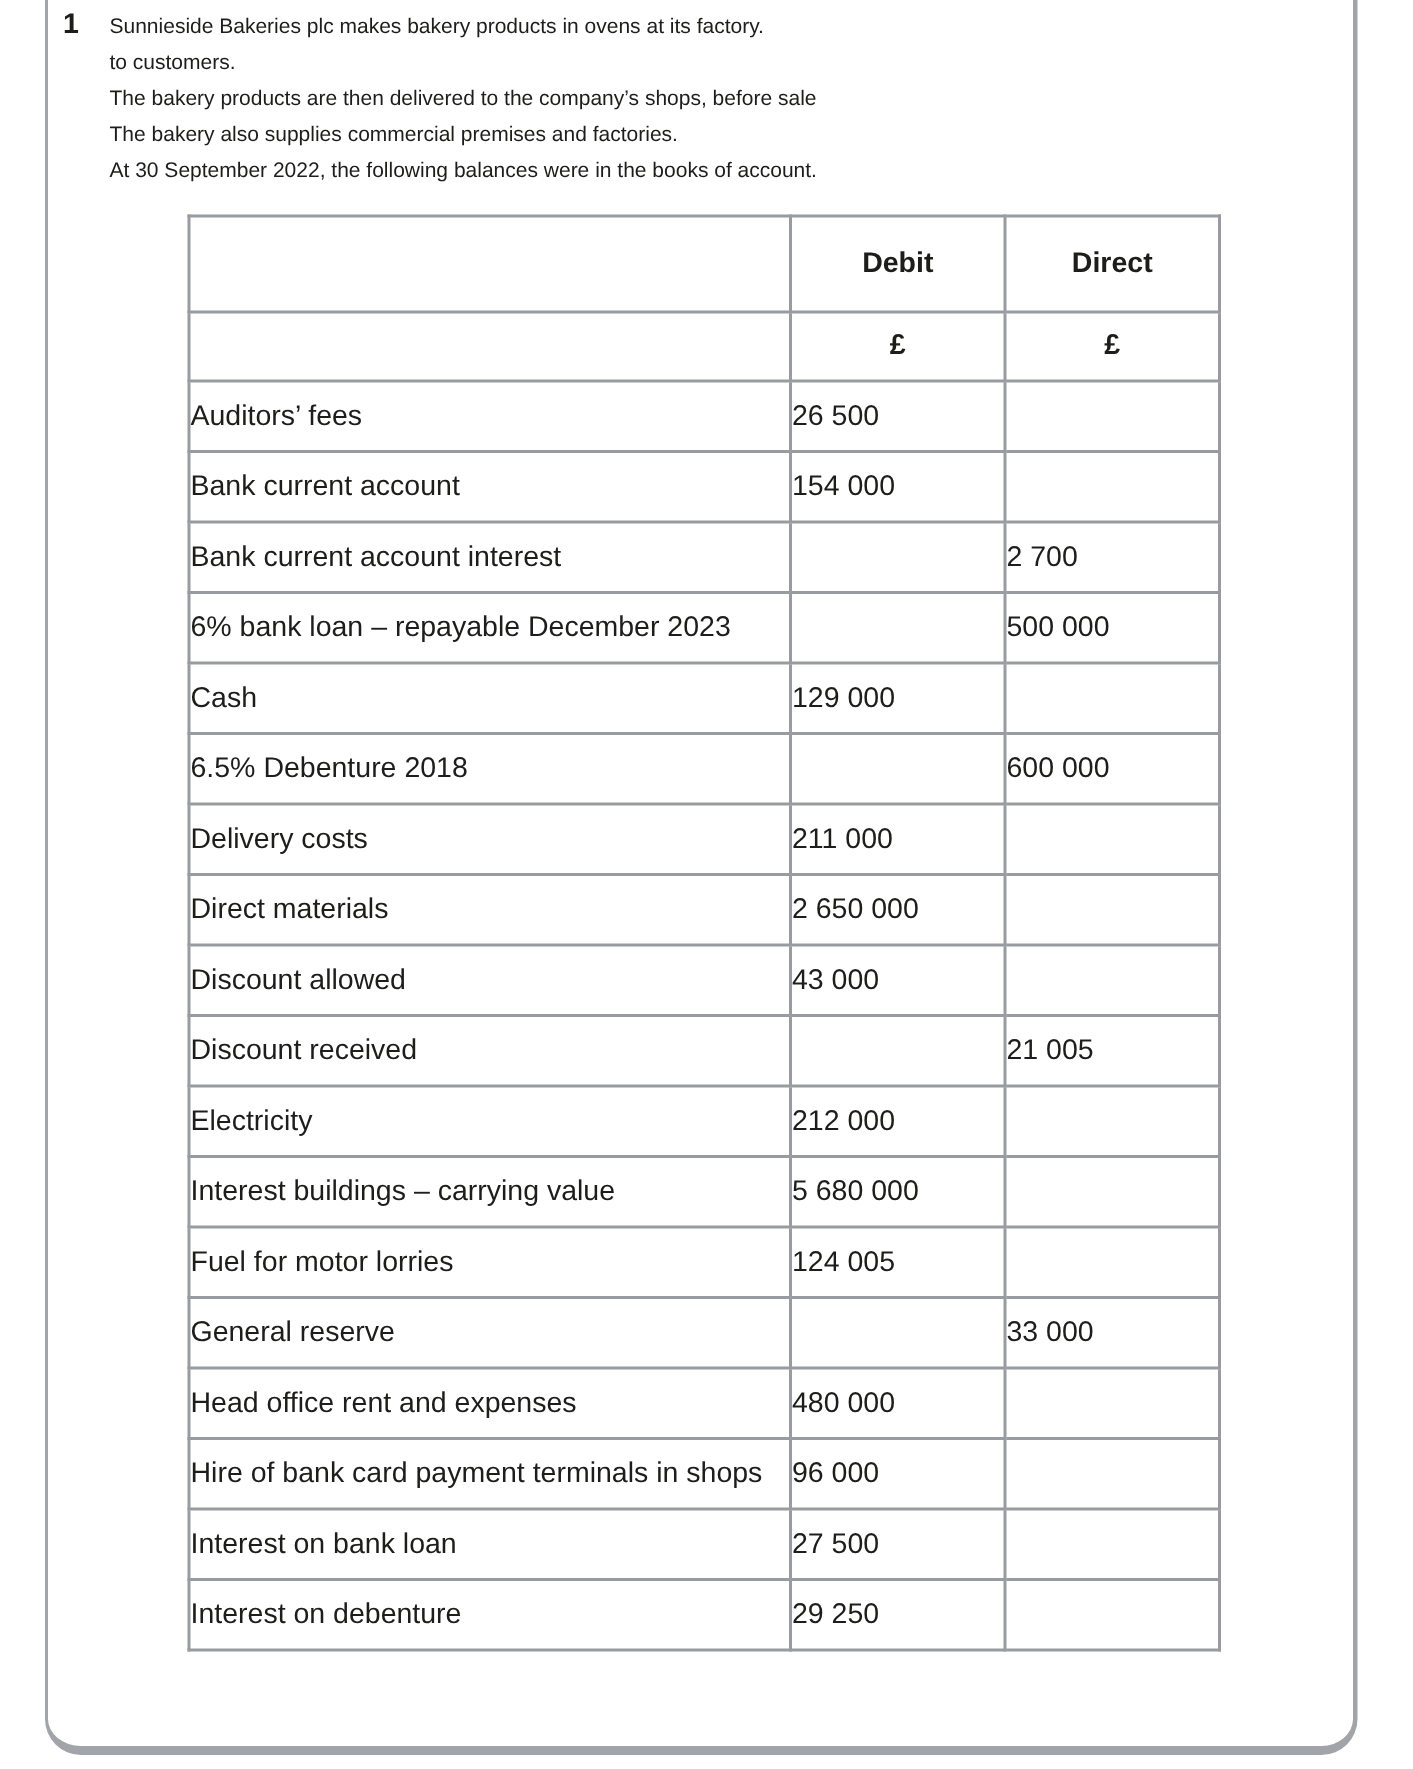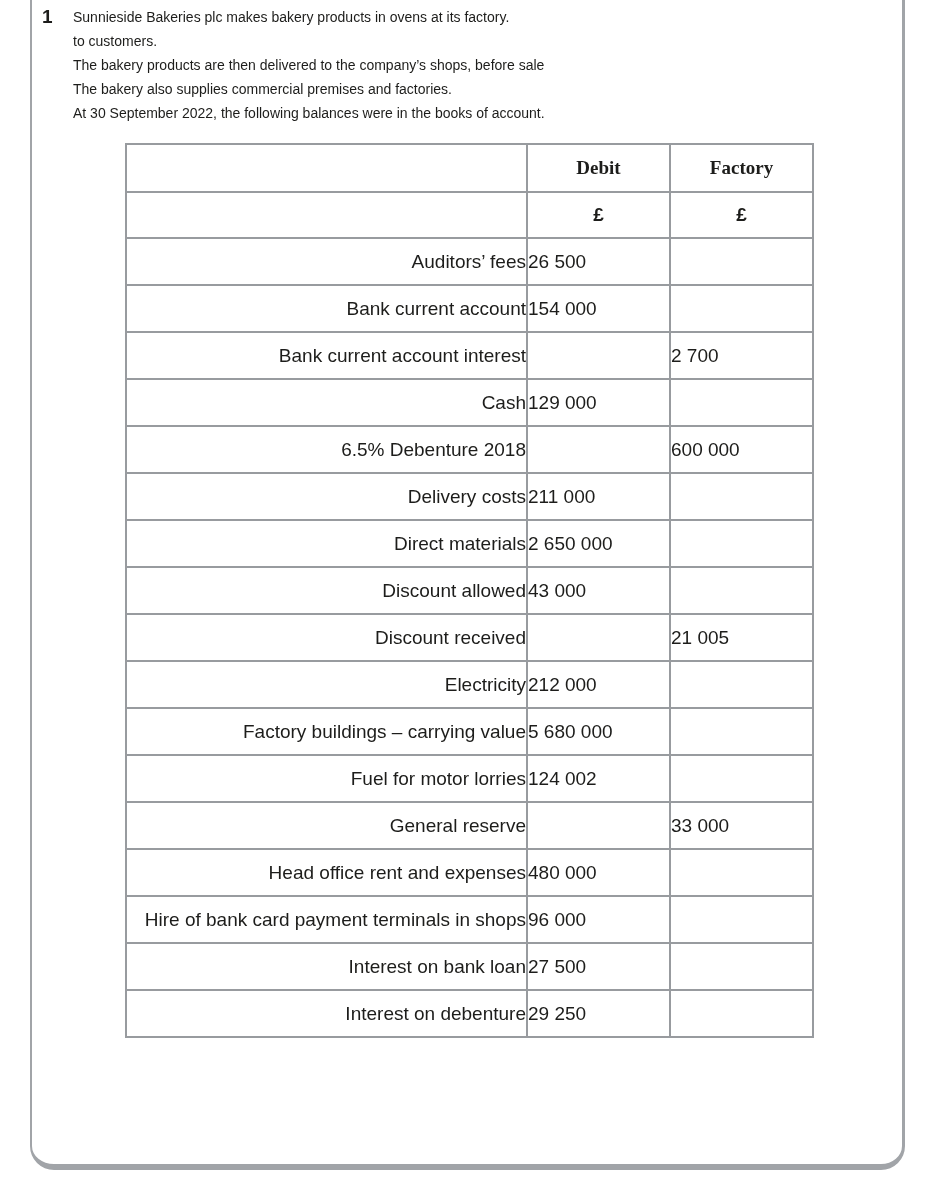--- a/index.html
+++ b/index.html
@@ -61,26 +61,26 @@
   .tb th, .tb td {
     border: 2px solid #989b9f;
     font-size: 19px;
     padding: 0;
     background: #ffffff;
     overflow: hidden;
     white-space: nowrap;
   }
   .tb th { font-weight: bold; text-align: center; }
 
-  .tb tr.hdr-row      { height: 48px; font-family: Liberation Serif, serif; }
+  .tb tr.hdr-row      { height: 64px; }
   .tb tr.currency-row { height: 46px; }
   .tb tbody tr        { height: 47px; }
 
   .label-cell {
-    text-align: right;
+    text-align: left;
     padding-left: 10px;
     font-weight: normal;
   }
   .num-cell {
     text-align: left;
     padding-right: 11px;
   }
 </style>
 </head>
 <body>
@@ -100,21 +100,21 @@
 <table class="tb">
   <colgroup>
     <col class="c-label">
     <col class="c-debit">
     <col class="c-credit">
   </colgroup>
   <thead>
     <tr class="hdr-row">
       <th class="label-cell"></th>
       <th>Debit</th>
-      <th>Factory</th>
+      <th>Direct</th>
     </tr>
     <tr class="currency-row">
       <th class="label-cell"></th>
       <th>£</th>
       <th>£</th>
     </tr>
   </thead>
   <tbody>
       <tr>
     <td class="label-cell">Auditors’ fees</td>
@@ -125,20 +125,25 @@
     <td class="label-cell">Bank current account</td>
     <td class="num-cell">154 000</td>
     <td class="num-cell"></td>
   </tr>
       <tr>
     <td class="label-cell">Bank current account interest</td>
     <td class="num-cell"></td>
     <td class="num-cell">2 700</td>
   </tr>
       <tr>
+    <td class="label-cell">6% bank loan – repayable December 2023</td>
+    <td class="num-cell"></td>
+    <td class="num-cell">500 000</td>
+  </tr>
+      <tr>
     <td class="label-cell">Cash</td>
     <td class="num-cell">129 000</td>
     <td class="num-cell"></td>
   </tr>
       <tr>
     <td class="label-cell">6.5% Debenture 2018</td>
     <td class="num-cell"></td>
     <td class="num-cell">600 000</td>
   </tr>
       <tr>
@@ -160,27 +165,27 @@
     <td class="label-cell">Discount received</td>
     <td class="num-cell"></td>
     <td class="num-cell">21 005</td>
   </tr>
       <tr>
     <td class="label-cell">Electricity</td>
     <td class="num-cell">212 000</td>
     <td class="num-cell"></td>
   </tr>
       <tr>
-    <td class="label-cell">Factory buildings – carrying value</td>
+    <td class="label-cell">Interest buildings – carrying value</td>
     <td class="num-cell">5 680 000</td>
     <td class="num-cell"></td>
   </tr>
       <tr>
     <td class="label-cell">Fuel for motor lorries</td>
-    <td class="num-cell">124 002</td>
+    <td class="num-cell">124 005</td>
     <td class="num-cell"></td>
   </tr>
       <tr>
     <td class="label-cell">General reserve</td>
     <td class="num-cell"></td>
     <td class="num-cell">33 000</td>
   </tr>
       <tr>
     <td class="label-cell">Head office rent and expenses</td>
     <td class="num-cell">480 000</td>

